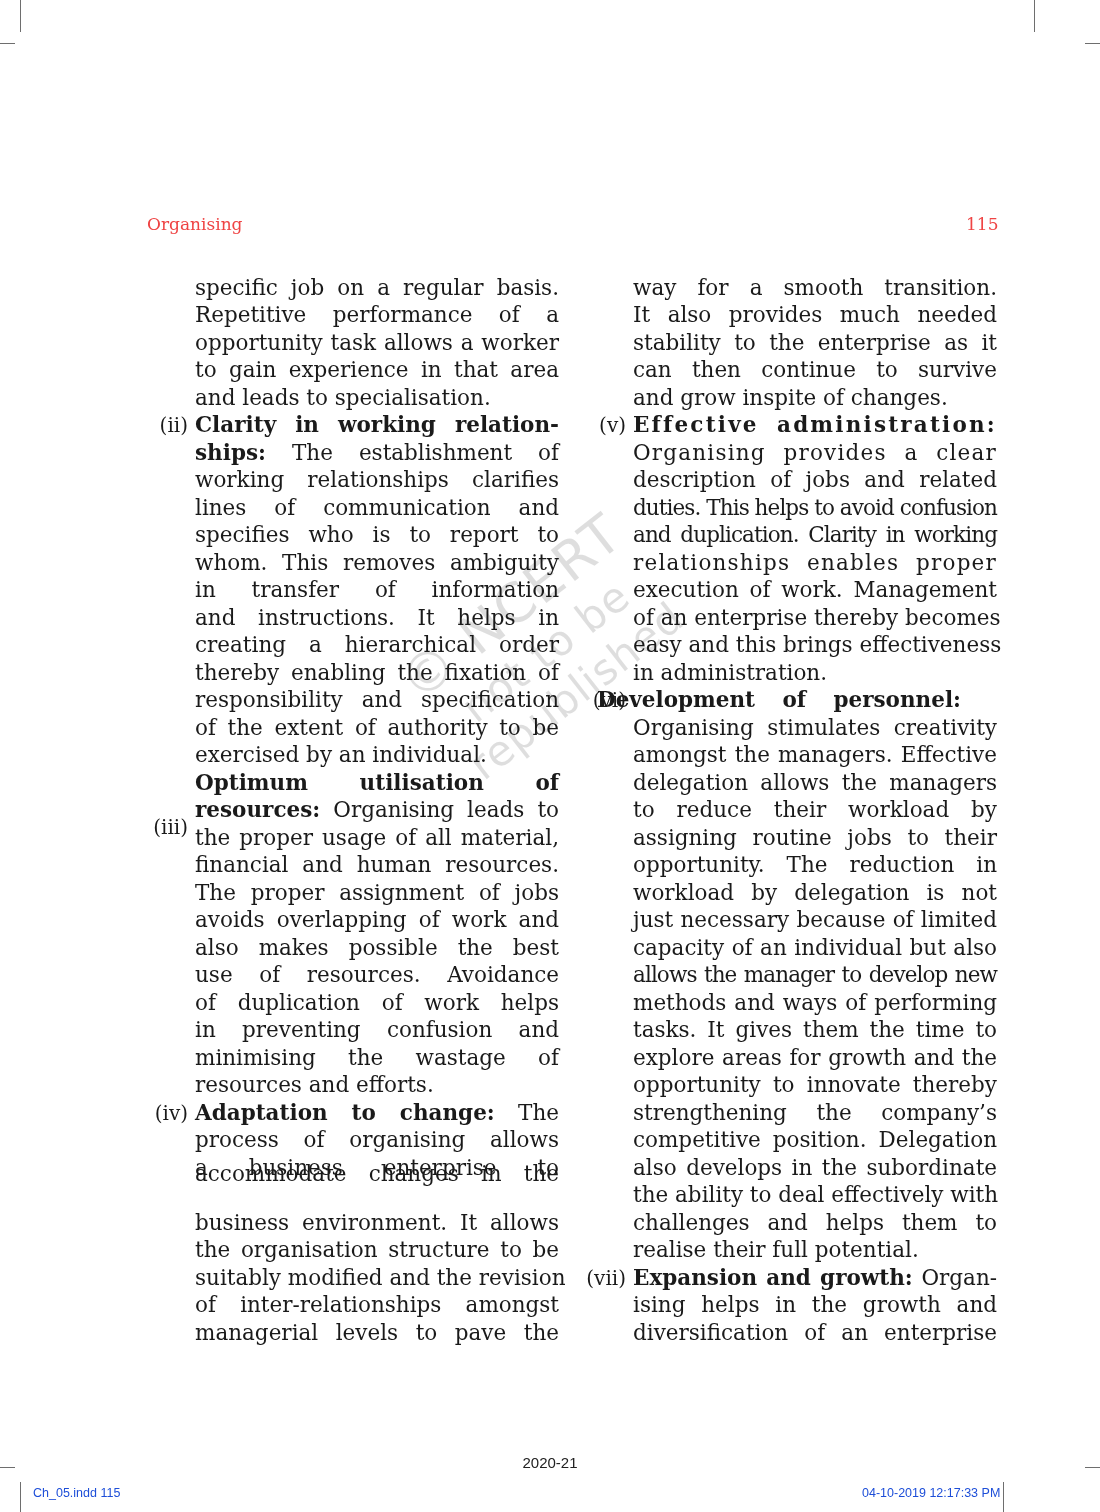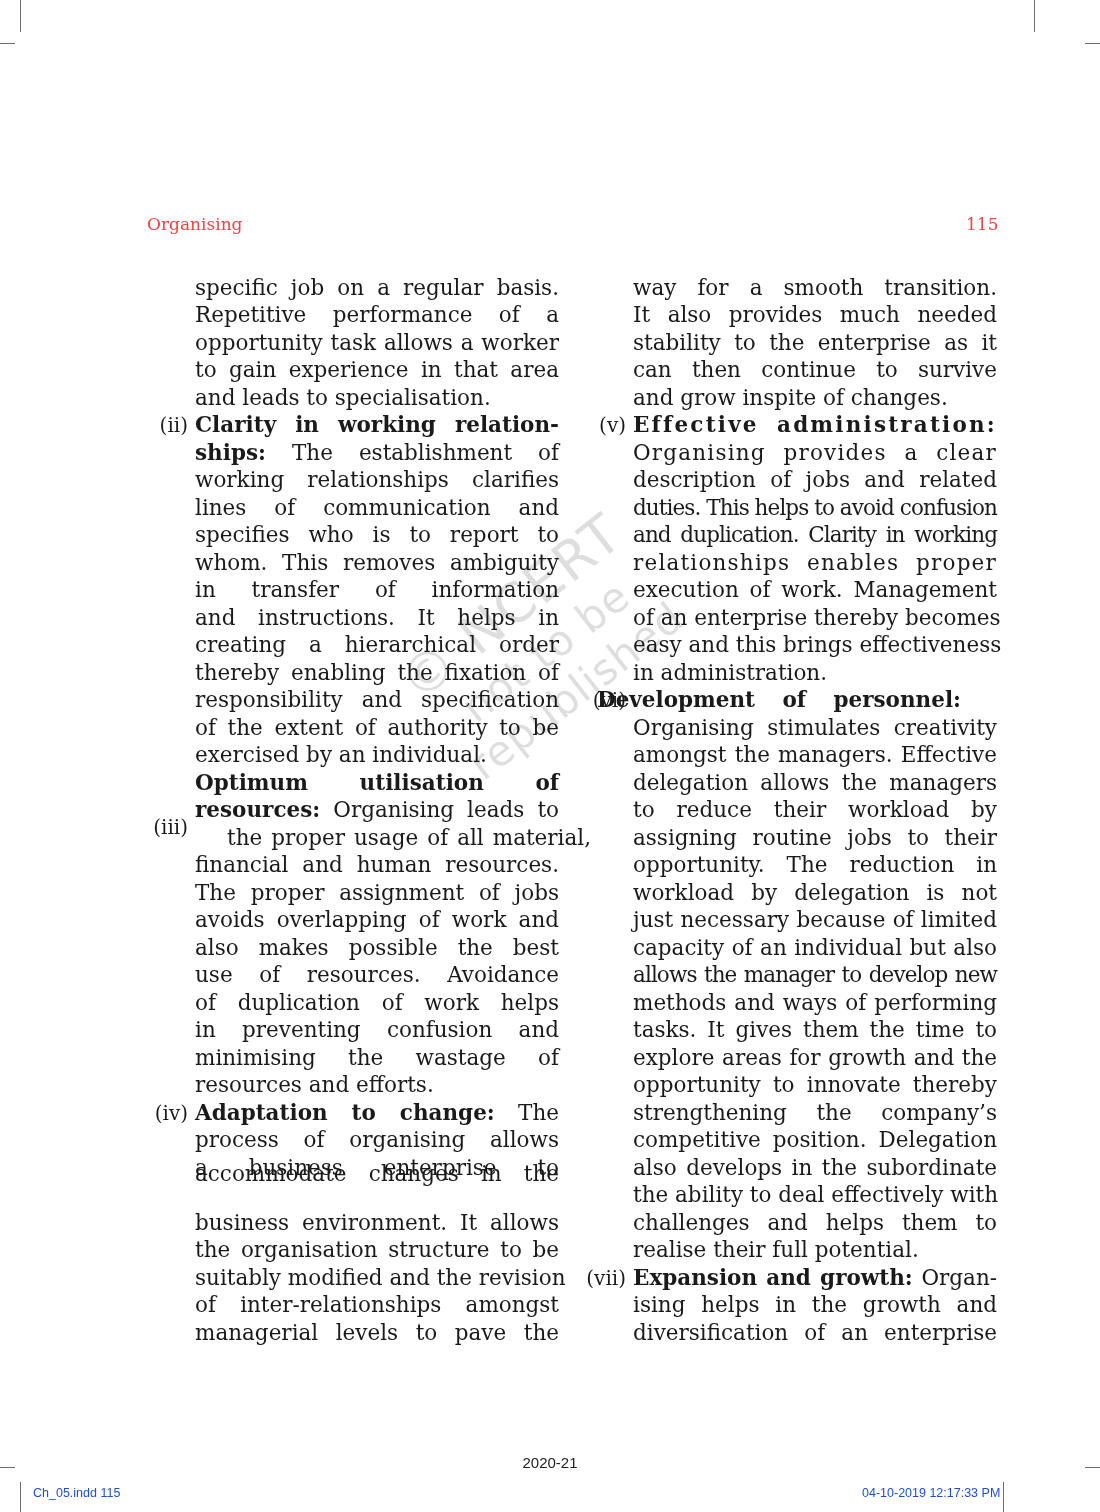--- a/index.html
+++ b/index.html
@@ -60,21 +60,21 @@
     <div class="line" style="left:195px;top:659px;width:364px;">thereby enabling the fixation of</div>
     <div class="line" style="left:195px;top:686px;width:364px;">responsibility and specification</div>
     <div class="line" style="left:195px;top:714px;width:364px;">of the extent of authority to be</div>
     <div class="line last" style="left:195px;top:741px;width:364px;">exercised by an individual.</div>
   </div>
 
   <div>
     <div class="num" style="left:140px;top:769px;width:48px;margin-top:44px;">(iii)</div>
     <div class="line b" style="left:195px;top:769px;width:364px;">Optimum utilisation of</div>
     <div class="line" style="left:195px;top:796px;width:364px;"><span class="b">resources:</span><span> Organising leads to</span></div>
-    <div class="line" style="left:195px;top:824px;width:364px;margin-left:32px;">the proper usage of all material,</div>
+    <div class="line" style="left:195px;top:824px;width:364px;">the proper usage of all material,</div>
     <div class="line" style="left:195px;top:851px;width:364px;">financial and human resources.</div>
     <div class="line" style="left:195px;top:879px;width:364px;">The proper assignment of jobs</div>
     <div class="line" style="left:195px;top:906px;width:364px;">avoids overlapping of work and</div>
     <div class="line" style="left:195px;top:934px;width:364px;">also makes possible the best</div>
     <div class="line" style="left:195px;top:961px;width:364px;">use of resources. Avoidance</div>
     <div class="line" style="left:195px;top:989px;width:364px;">of duplication of work helps</div>
     <div class="line" style="left:195px;top:1016px;width:364px;">in preventing confusion and</div>
     <div class="line" style="left:195px;top:1044px;width:364px;">minimising the wastage of</div>
     <div class="line last" style="left:195px;top:1071px;width:364px;">resources and efforts.</div>
   </div>

